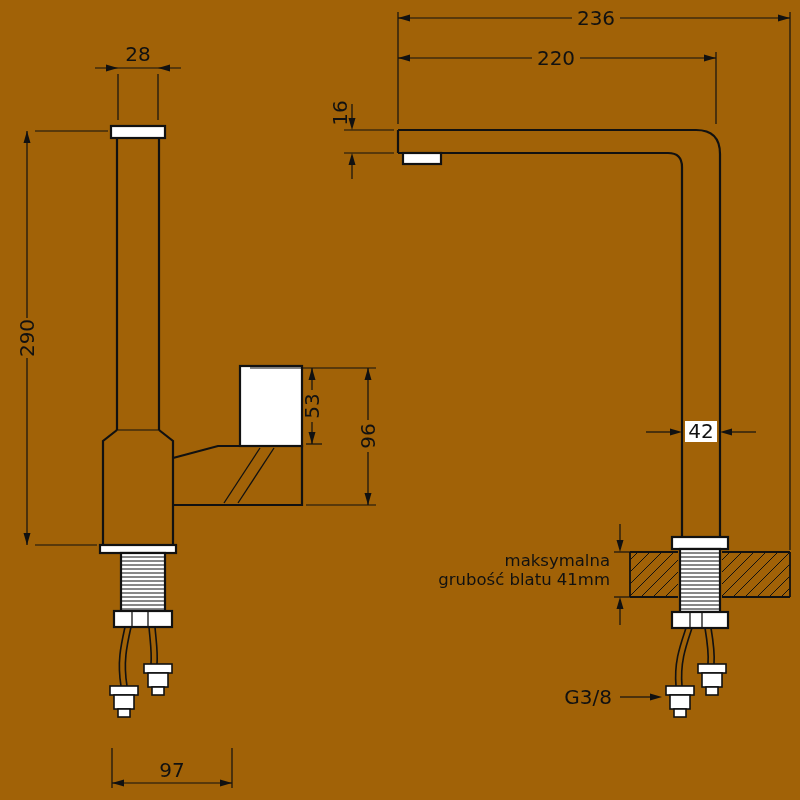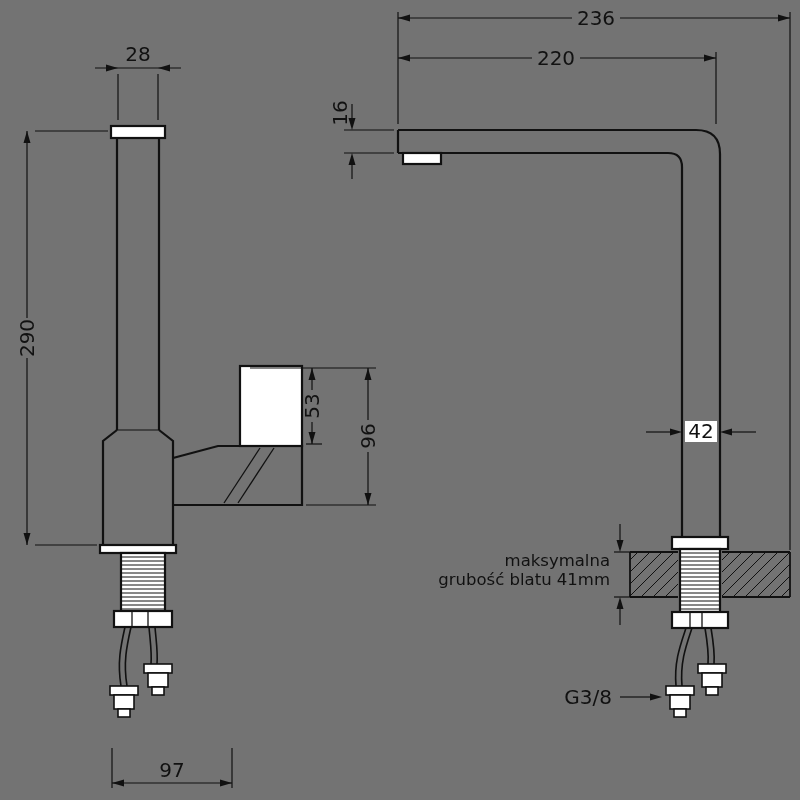--- a/index.html
+++ b/index.html
@@ -4,21 +4,21 @@
 <style>
   html, body {
     margin: 0;
     padding: 0;
     background: #ffffff;
     font-family: "DejaVu Sans", "Liberation Sans", sans-serif;
   }
   .stage {
     width: 800px;
     height: 800px;
-    background: #737373;
+    background: #a16207;
     position: relative;
     overflow: hidden;
   }
   svg { display: block; }
   text {
     font-family: "DejaVu Sans", "Liberation Sans", sans-serif;
     fill: #111111;
   }
   .dim-text { font-size: 20px; }
   .note-text { font-size: 16.5px; }

